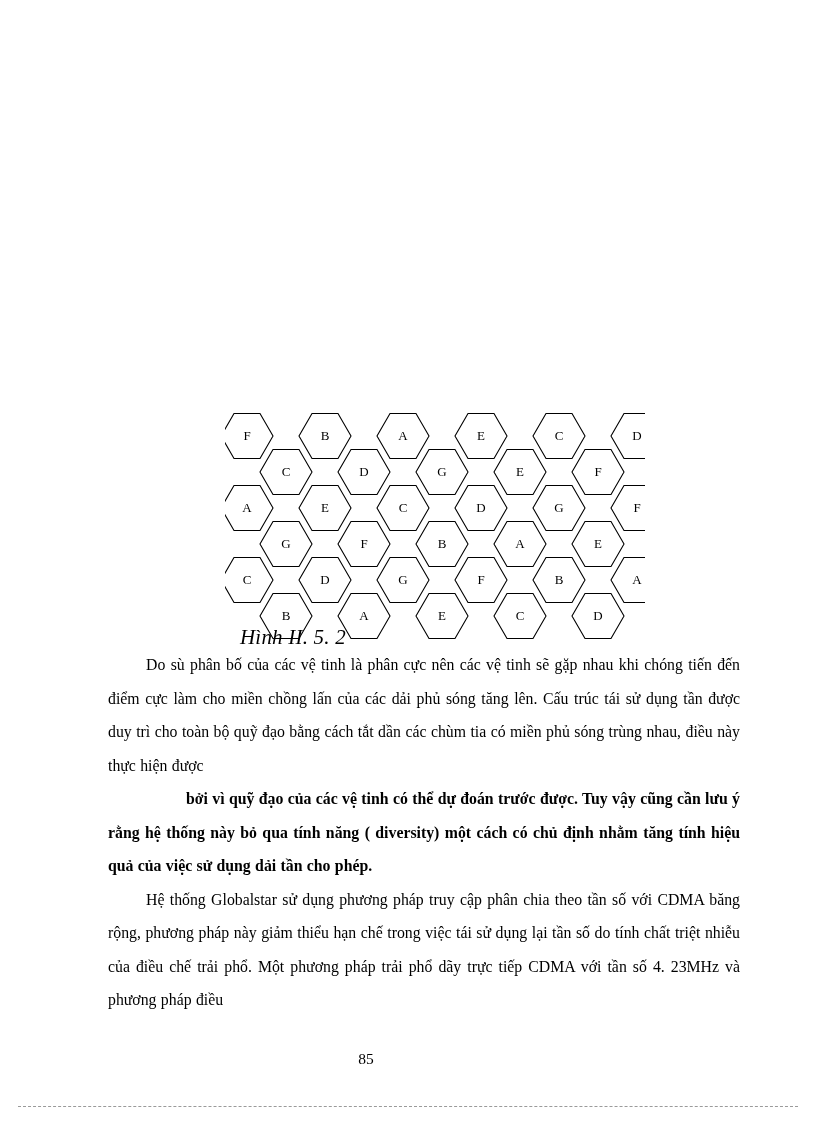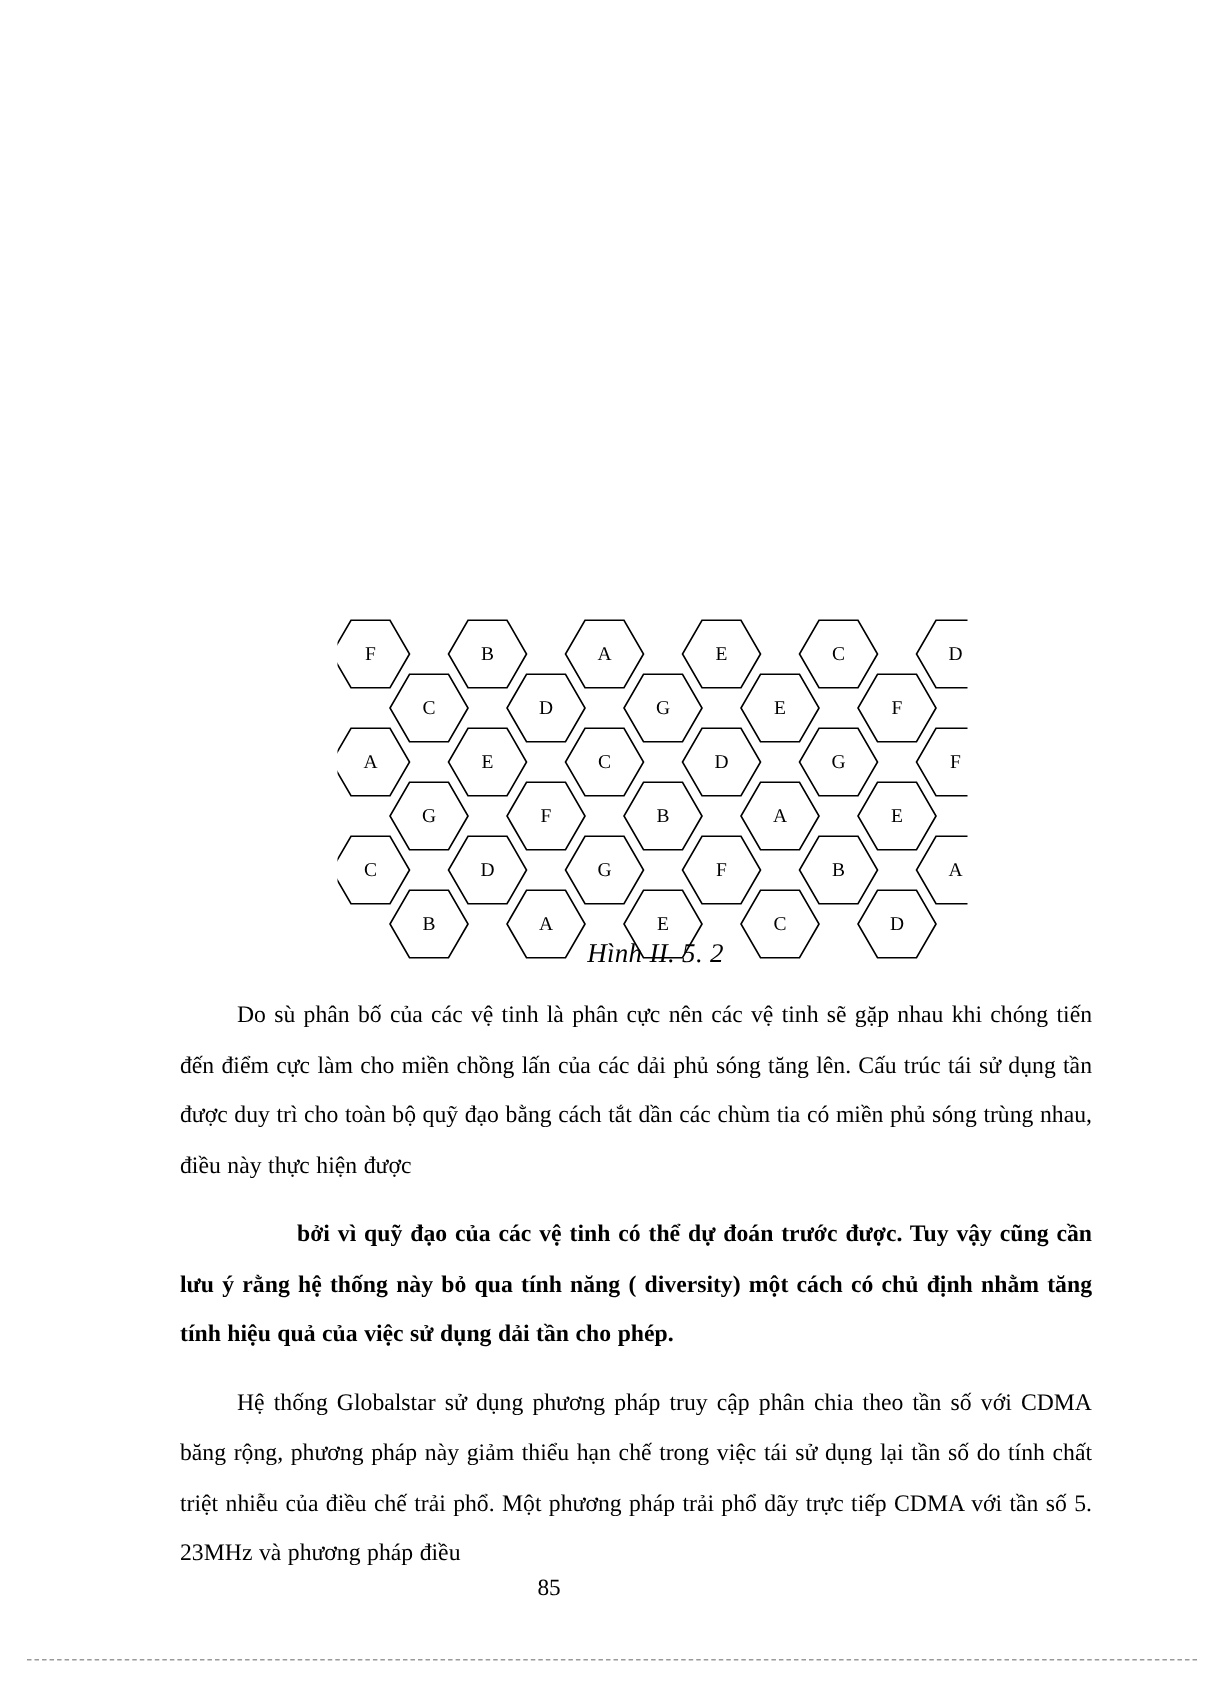--- a/index.html
+++ b/index.html
@@ -43,42 +43,41 @@
     dominant-baseline: middle;
   }
   .hexgrid polygon {
     fill: none;
     stroke: #000000;
     stroke-width: 1.1;
   }
 
   .fig-caption {
     position: absolute;
-    left: 2px;
+    left: 15px;
     top: 213px;
     width: 420px;
-    text-align: center;
     font-style: italic;
-    font-size: 18px;
+    font-size: 21px;
     letter-spacing: 0.2px;
   }
 
   
   .body-text {
     position: absolute;
     left: 108px;
     top: 648px;
     width: 632px;
     font-size: 15.8px;
     line-height: 33.5px;
     text-align: justify;
     word-spacing: 0.4px;
   }
   .body-text p {
-    margin: 12px;
+    margin: 0;
   }
   .body-text p.indent {
     text-indent: 38px;
   }
   .body-text p.indent-wide {
     text-indent: 78px;
     font-weight: bold;
   }
 
   
@@ -195,19 +194,19 @@
           <polygon points="555.00,204.00 542.00,226.52 516.00,226.52 503.00,204.00 516.00,181.48 542.00,181.48"></polygon>
           <text x="529.00" y="205.00">F</text>
         </g>
     </svg>
     <div class="fig-caption">Hình II. 5. 2</div>
   </div>
 
   <div class="body-text">
     <p class="indent">Do sù phân bố của các vệ tinh là phân cực nên các vệ tinh sẽ gặp nhau khi chóng tiến đến điểm cực làm cho miền chồng lấn của các dải phủ sóng tăng lên. Cấu trúc tái sử dụng tần được duy trì cho toàn bộ quỹ đạo bằng cách tắt dần các chùm tia có miền phủ sóng trùng nhau, điều này thực hiện được</p>
     <p class="indent-wide">bởi vì quỹ đạo của các vệ tinh có thể dự đoán trước được. Tuy vậy cũng cần lưu ý rằng hệ thống này bỏ qua tính năng ( diversity) một cách có chủ định nhằm tăng tính hiệu quả của việc sử dụng dải tần cho phép.</p>
-    <p class="indent">Hệ thống Globalstar sử dụng phương pháp truy cập phân chia theo tần số với CDMA băng rộng, phương pháp này giảm thiểu hạn chế trong việc tái sử dụng lại tần số do tính chất triệt nhiễu của điều chế trải phổ. Một phương pháp trải phổ dãy trực tiếp CDMA với tần số 5. 23MHz và phương pháp điều</p>
+    <p class="indent">Hệ thống Globalstar sử dụng phương pháp truy cập phân chia theo tần số với CDMA băng rộng, phương pháp này giảm thiểu hạn chế trong việc tái sử dụng lại tần số do tính chất triệt nhiễu của điều chế trải phổ. Một phương pháp trải phổ dãy trực tiếp CDMA với tần số 4. 23MHz và phương pháp điều</p>
   </div>
 
   <div class="page-number">85</div>
 
   <div class="bottom-rule"></div>
 </div>
 
 </body></html>

